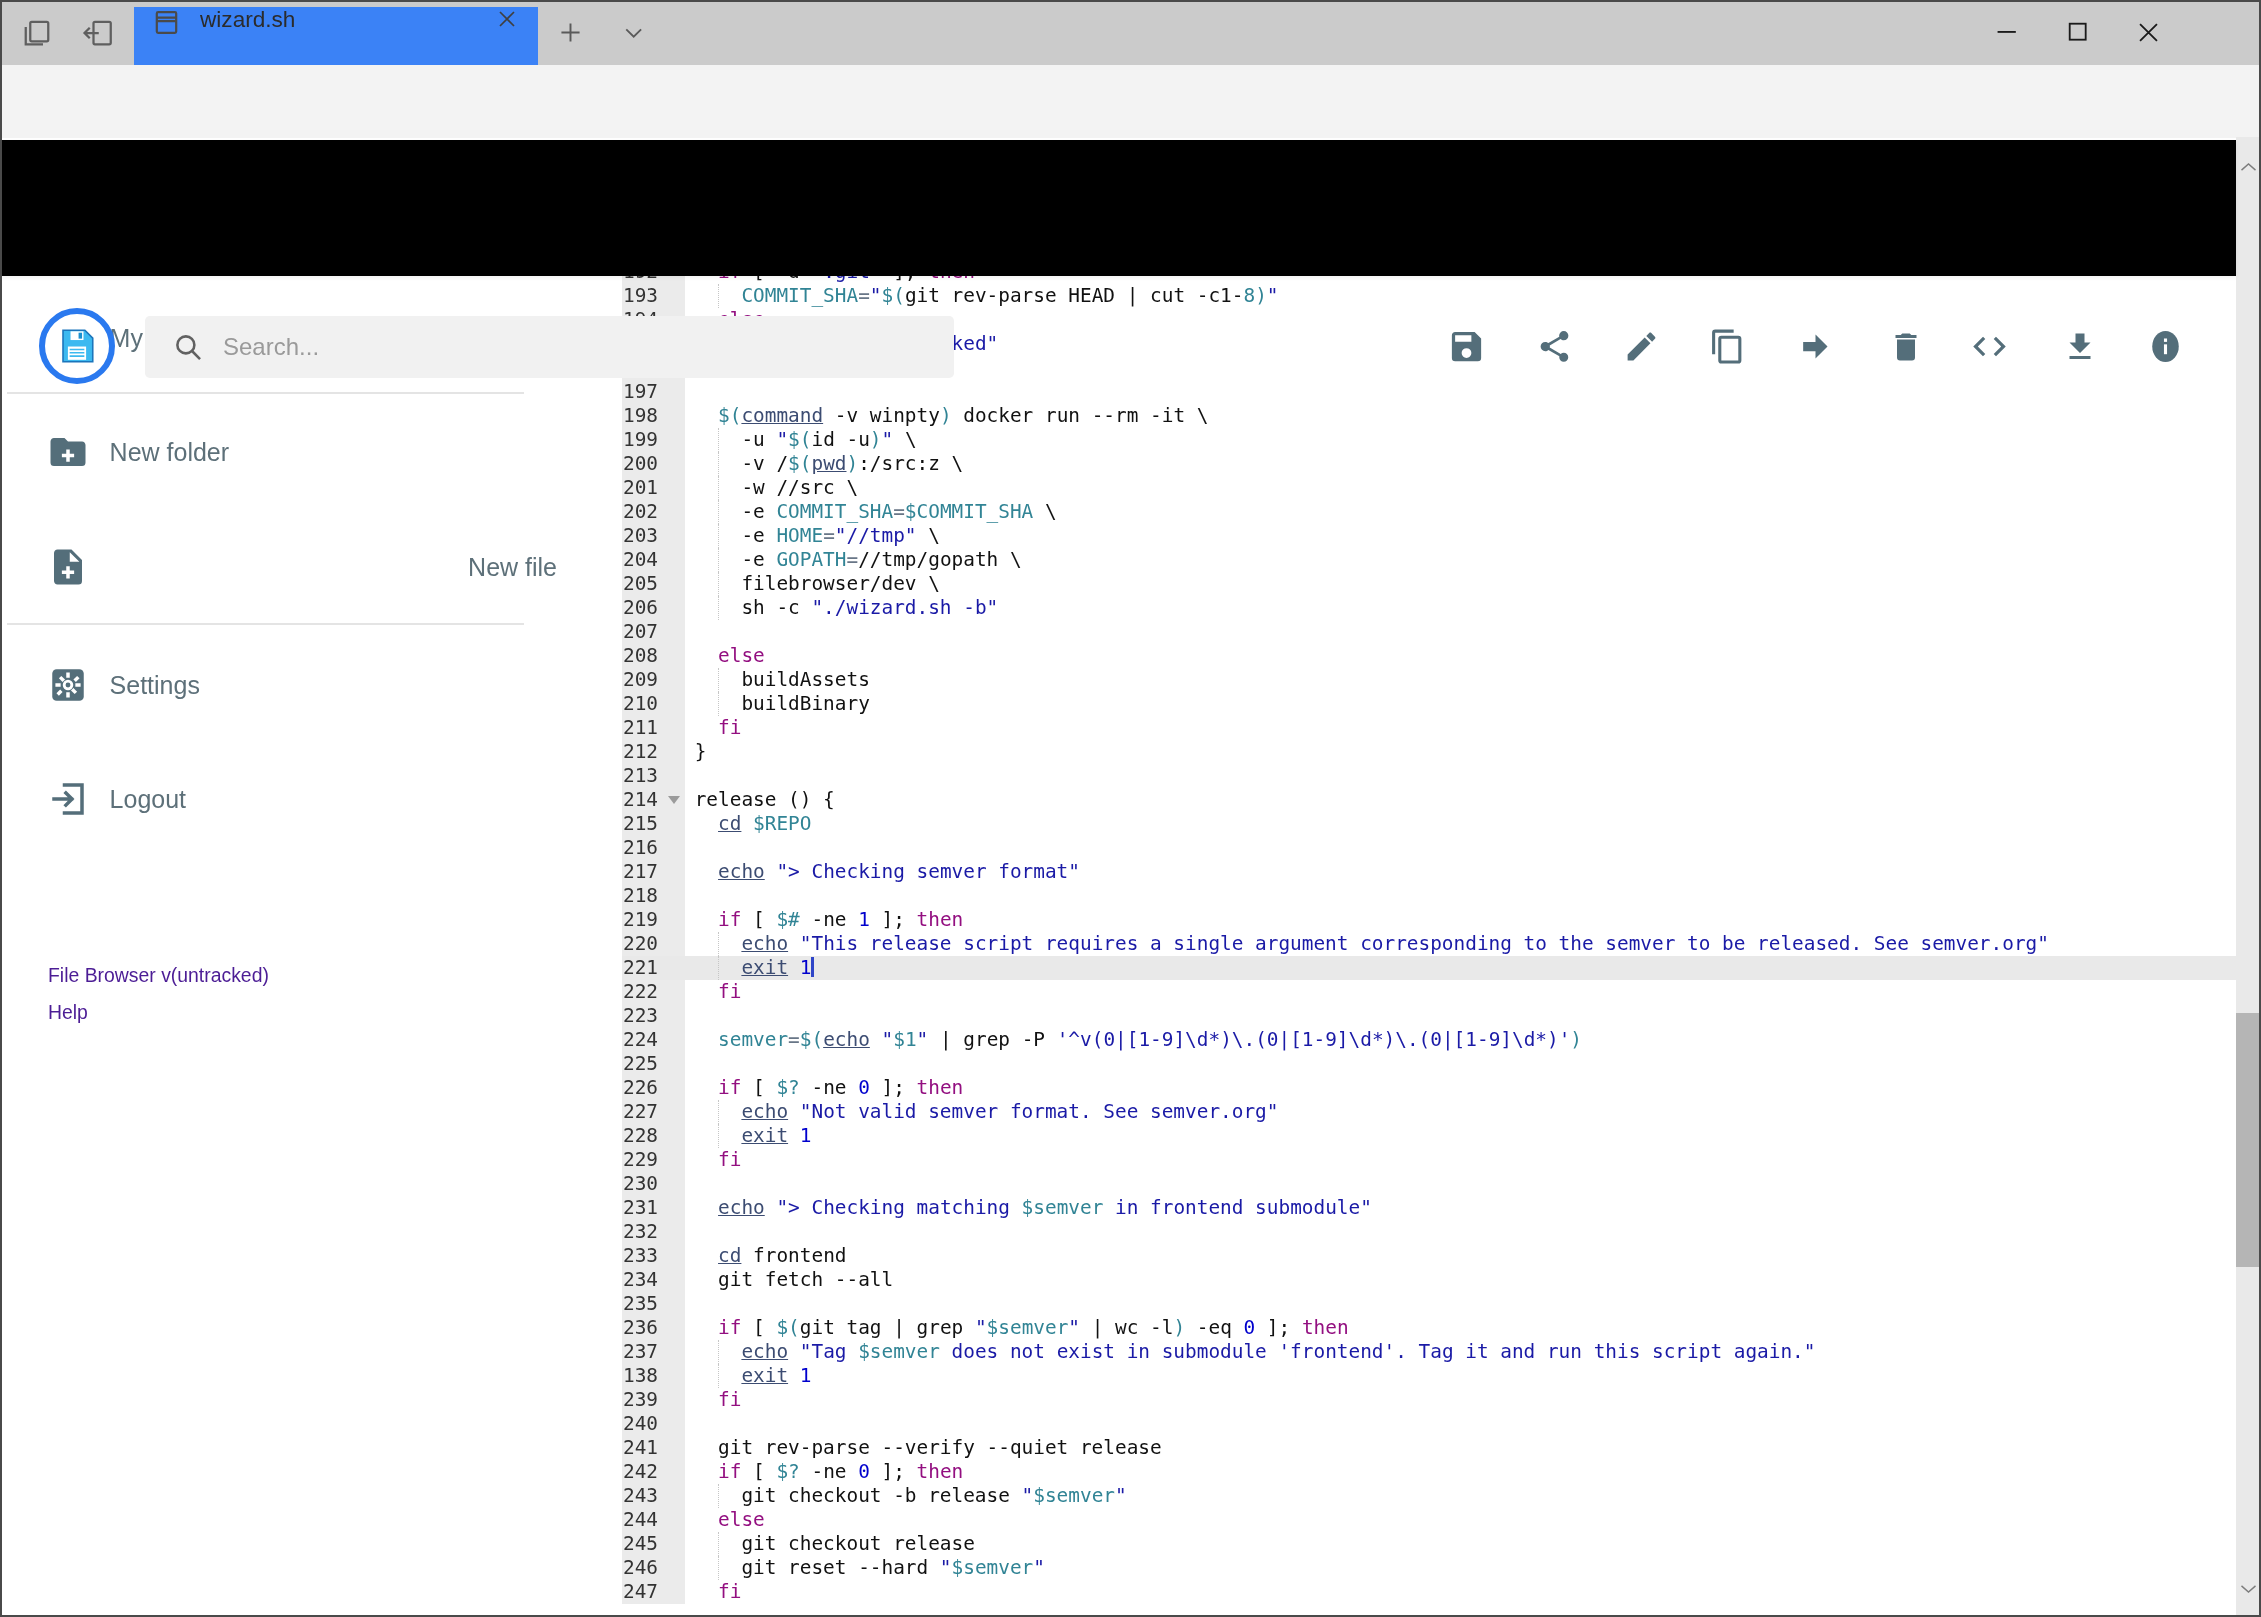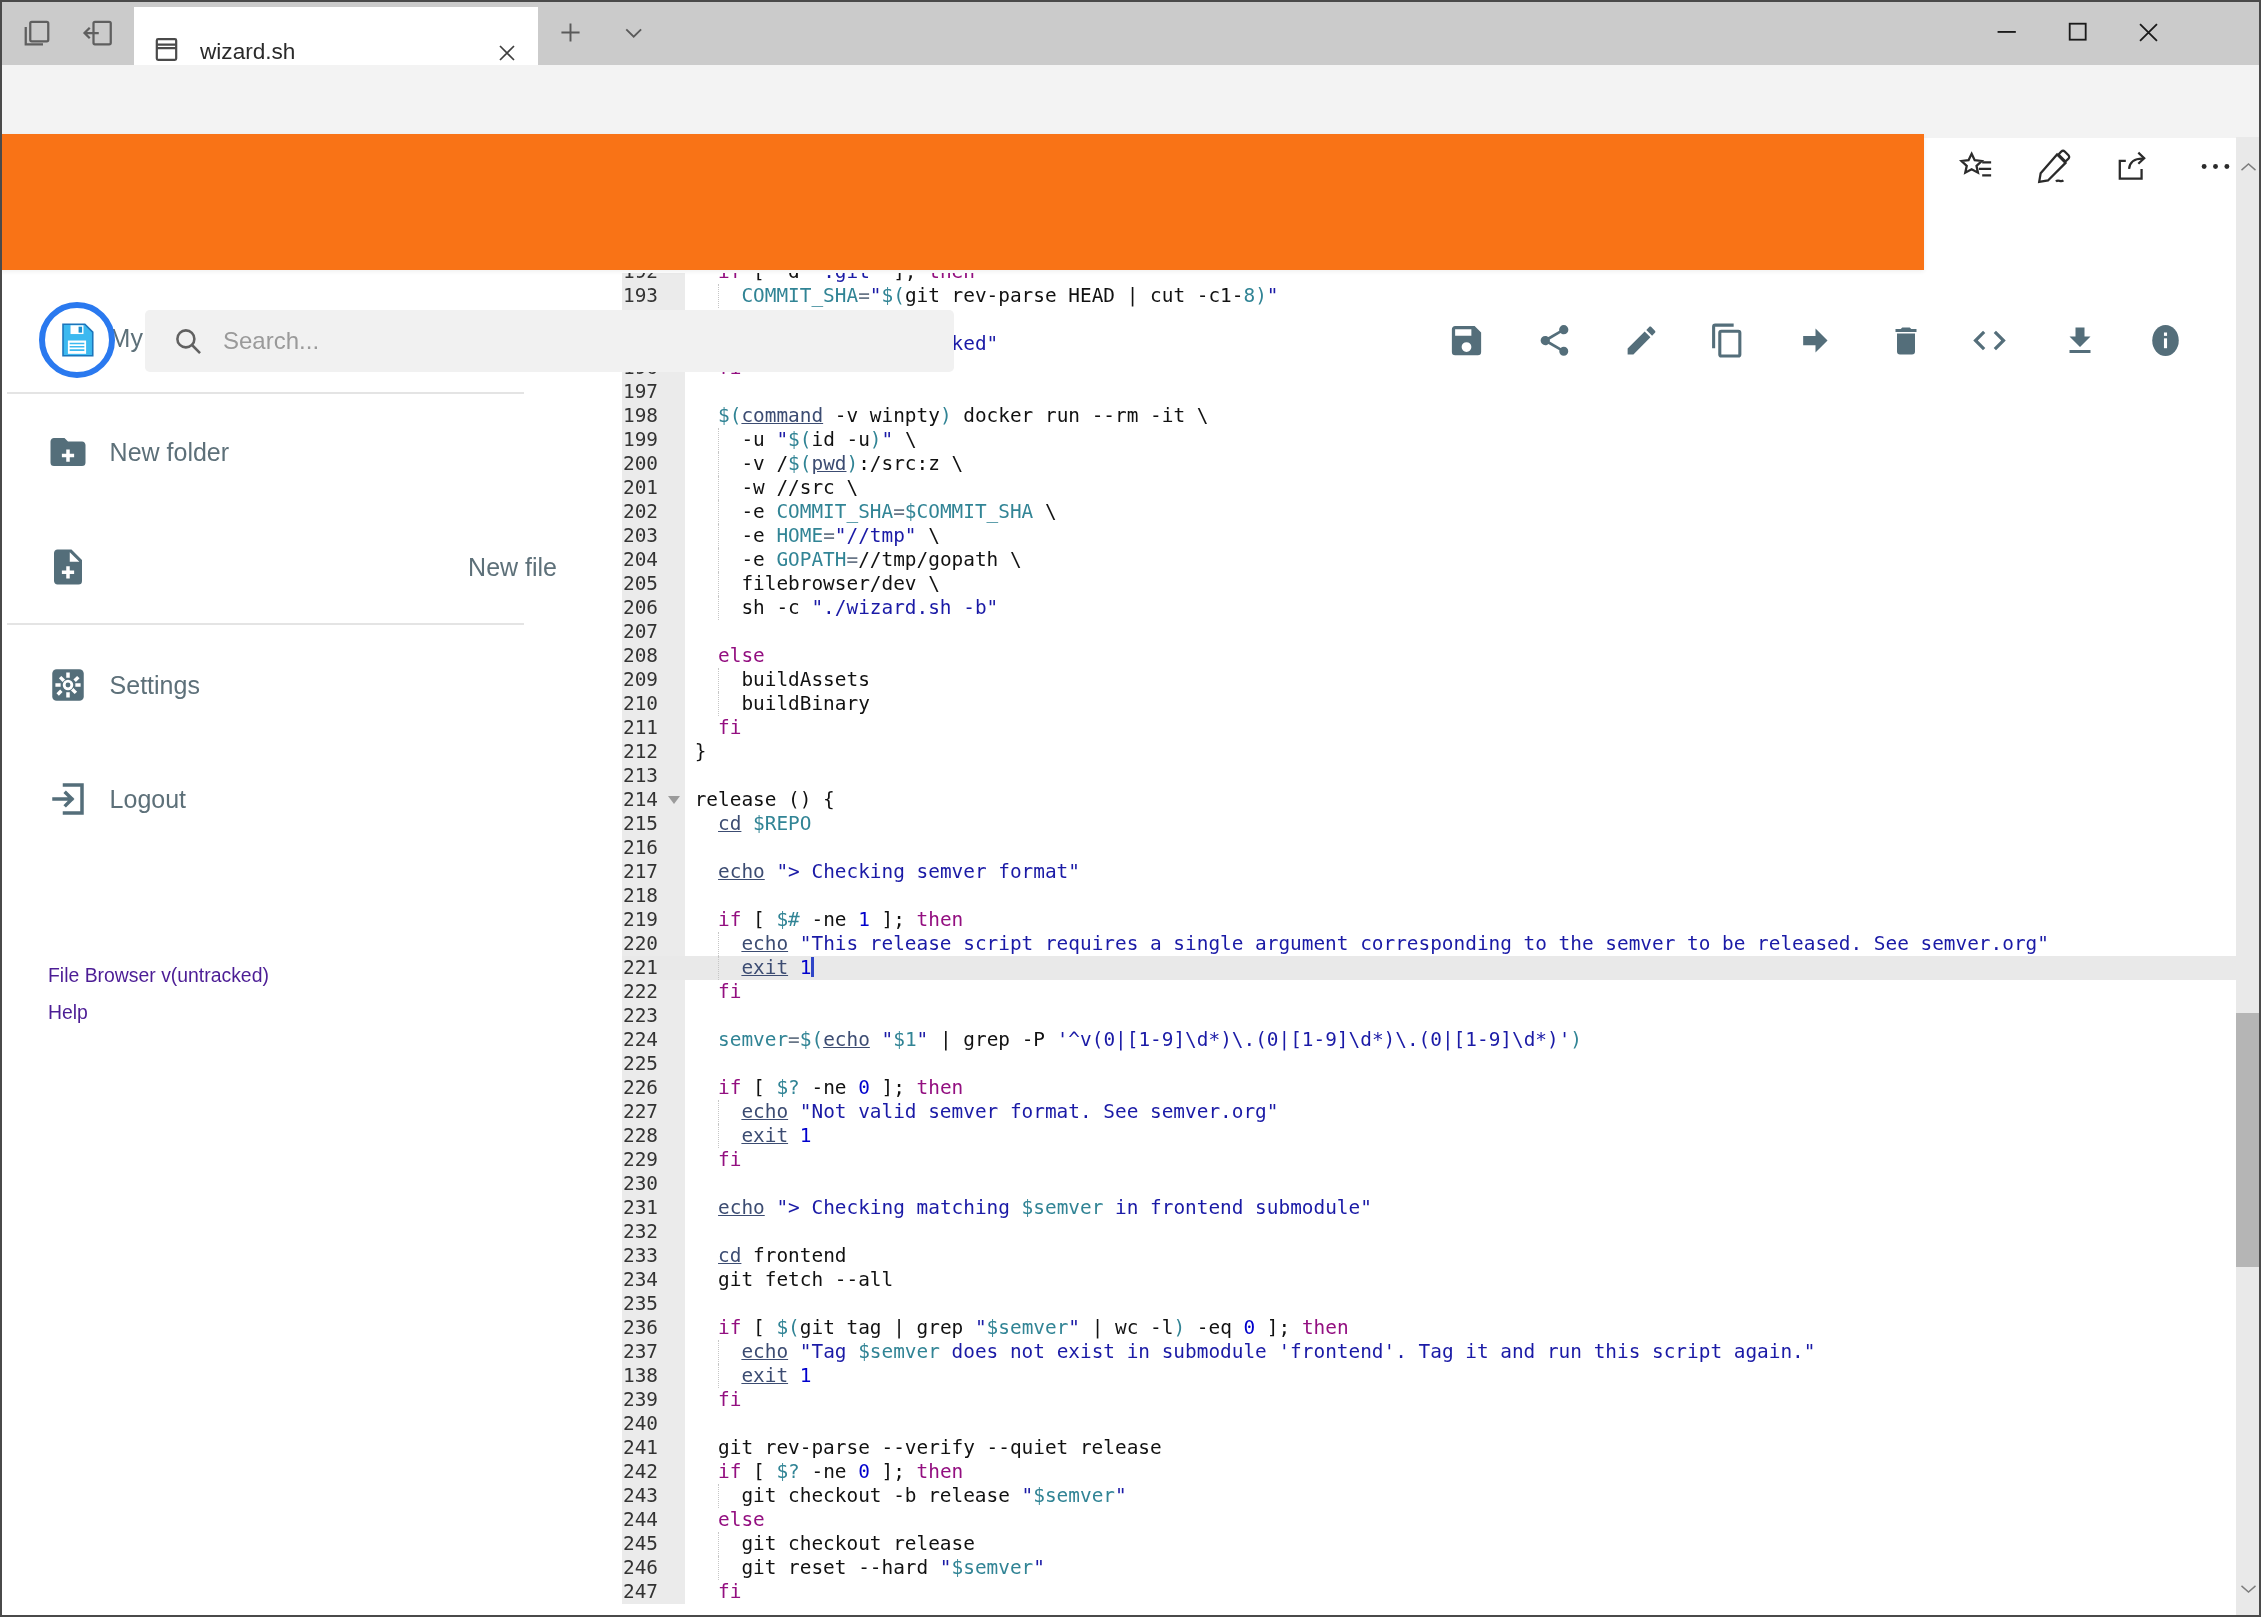--- a/index.html
+++ b/index.html
@@ -7,36 +7,36 @@
        font-family:"Liberation Sans",sans-serif;-webkit-font-smoothing:antialiased;}
   .abs{position:absolute;}
   svg{display:block;}
 
   
   .edge{background:#4a4a4a;z-index:60;}
 
   
   .tabbar{left:0;top:0;width:2261px;height:65px;background:#cbcbcb;}
   .tabbtn{top:13px;width:48px;height:39px;display:flex;align-items:center;justify-content:center;cursor:pointer;}
-  .tab-active{left:134px;top:6.5px;width:404px;height:58px;background:#ffffff;display:flex;align-items:flex-end;}
+  .tab-active{left:134px;top:6.5px;width:404px;height:58px;background:#3b82f6;display:flex;align-items:flex-start;}
   .tab-title{font-size:22.6px;color:#2b2b2b;margin-left:18px;flex:1;white-space:nowrap;overflow:hidden;}
   .winctl{top:9.7px;width:69px;height:45px;display:flex;align-items:center;justify-content:center;}
 
   
   .urlrow{left:0;top:65px;width:2261px;height:73px;background:#f3f3f3;}
   .navbtn{top:78px;width:53px;height:47px;display:flex;align-items:center;justify-content:center;}
   .urlfield{left:358px;top:76px;width:1547px;height:52px;background:#fff;border:0.8px solid #dcdcdc;box-sizing:border-box;display:flex;align-items:center;}
   .urlsep{width:0.8px;height:32px;background:#e0e0e0;margin:0 11.3px 0 4.8px;}
   .urltext{font-size:24px;white-space:nowrap;}
   .urltext .host{color:#2b2b2b;}
   .urltext .path{color:#9a9a9a;}
   .fieldbtns{margin-left:auto;display:flex;align-items:center;}
 
   
-  .appheader{left:0;top:134px;width:1924px;height:136px;background:#f97316;box-shadow:0 2.4px 4.8px rgba(0,0,0,0.07);z-index:5;}
+  .appheader{left:0;top:140px;width:2236px;height:136px;background:#000000;box-shadow:0 2.4px 4.8px rgba(0,0,0,0.07);z-index:5;}
   .logo{left:39px;top:168px;width:76px;height:76px;border-radius:50%;background:#fff;border:6.5px solid var(--accent);box-sizing:border-box;display:flex;align-items:center;justify-content:center;cursor:pointer;}
   .searchbar{left:145px;top:176px;width:809px;height:62px;background:#f1f1f1;border-radius:4.8px;display:flex;align-items:center;}
   .searchbar input{border:none;background:transparent;outline:none;font-size:24px;color:#444;font-family:"Liberation Sans",sans-serif;width:662px;}
   .searchbar input::placeholder{color:#9a9a9a;}
   .toolbtn{top:184px;width:45px;height:45px;display:flex;align-items:center;justify-content:center;cursor:pointer;}
 
   
   .side-item{left:24px;width:533px;height:50px;display:flex;align-items:center;cursor:pointer;}
   .side-icon{width:42px;height:42px;margin-left:22.6px;}
   .side-label{margin-left:21px;font-size:25px;color:#5d7079;}

